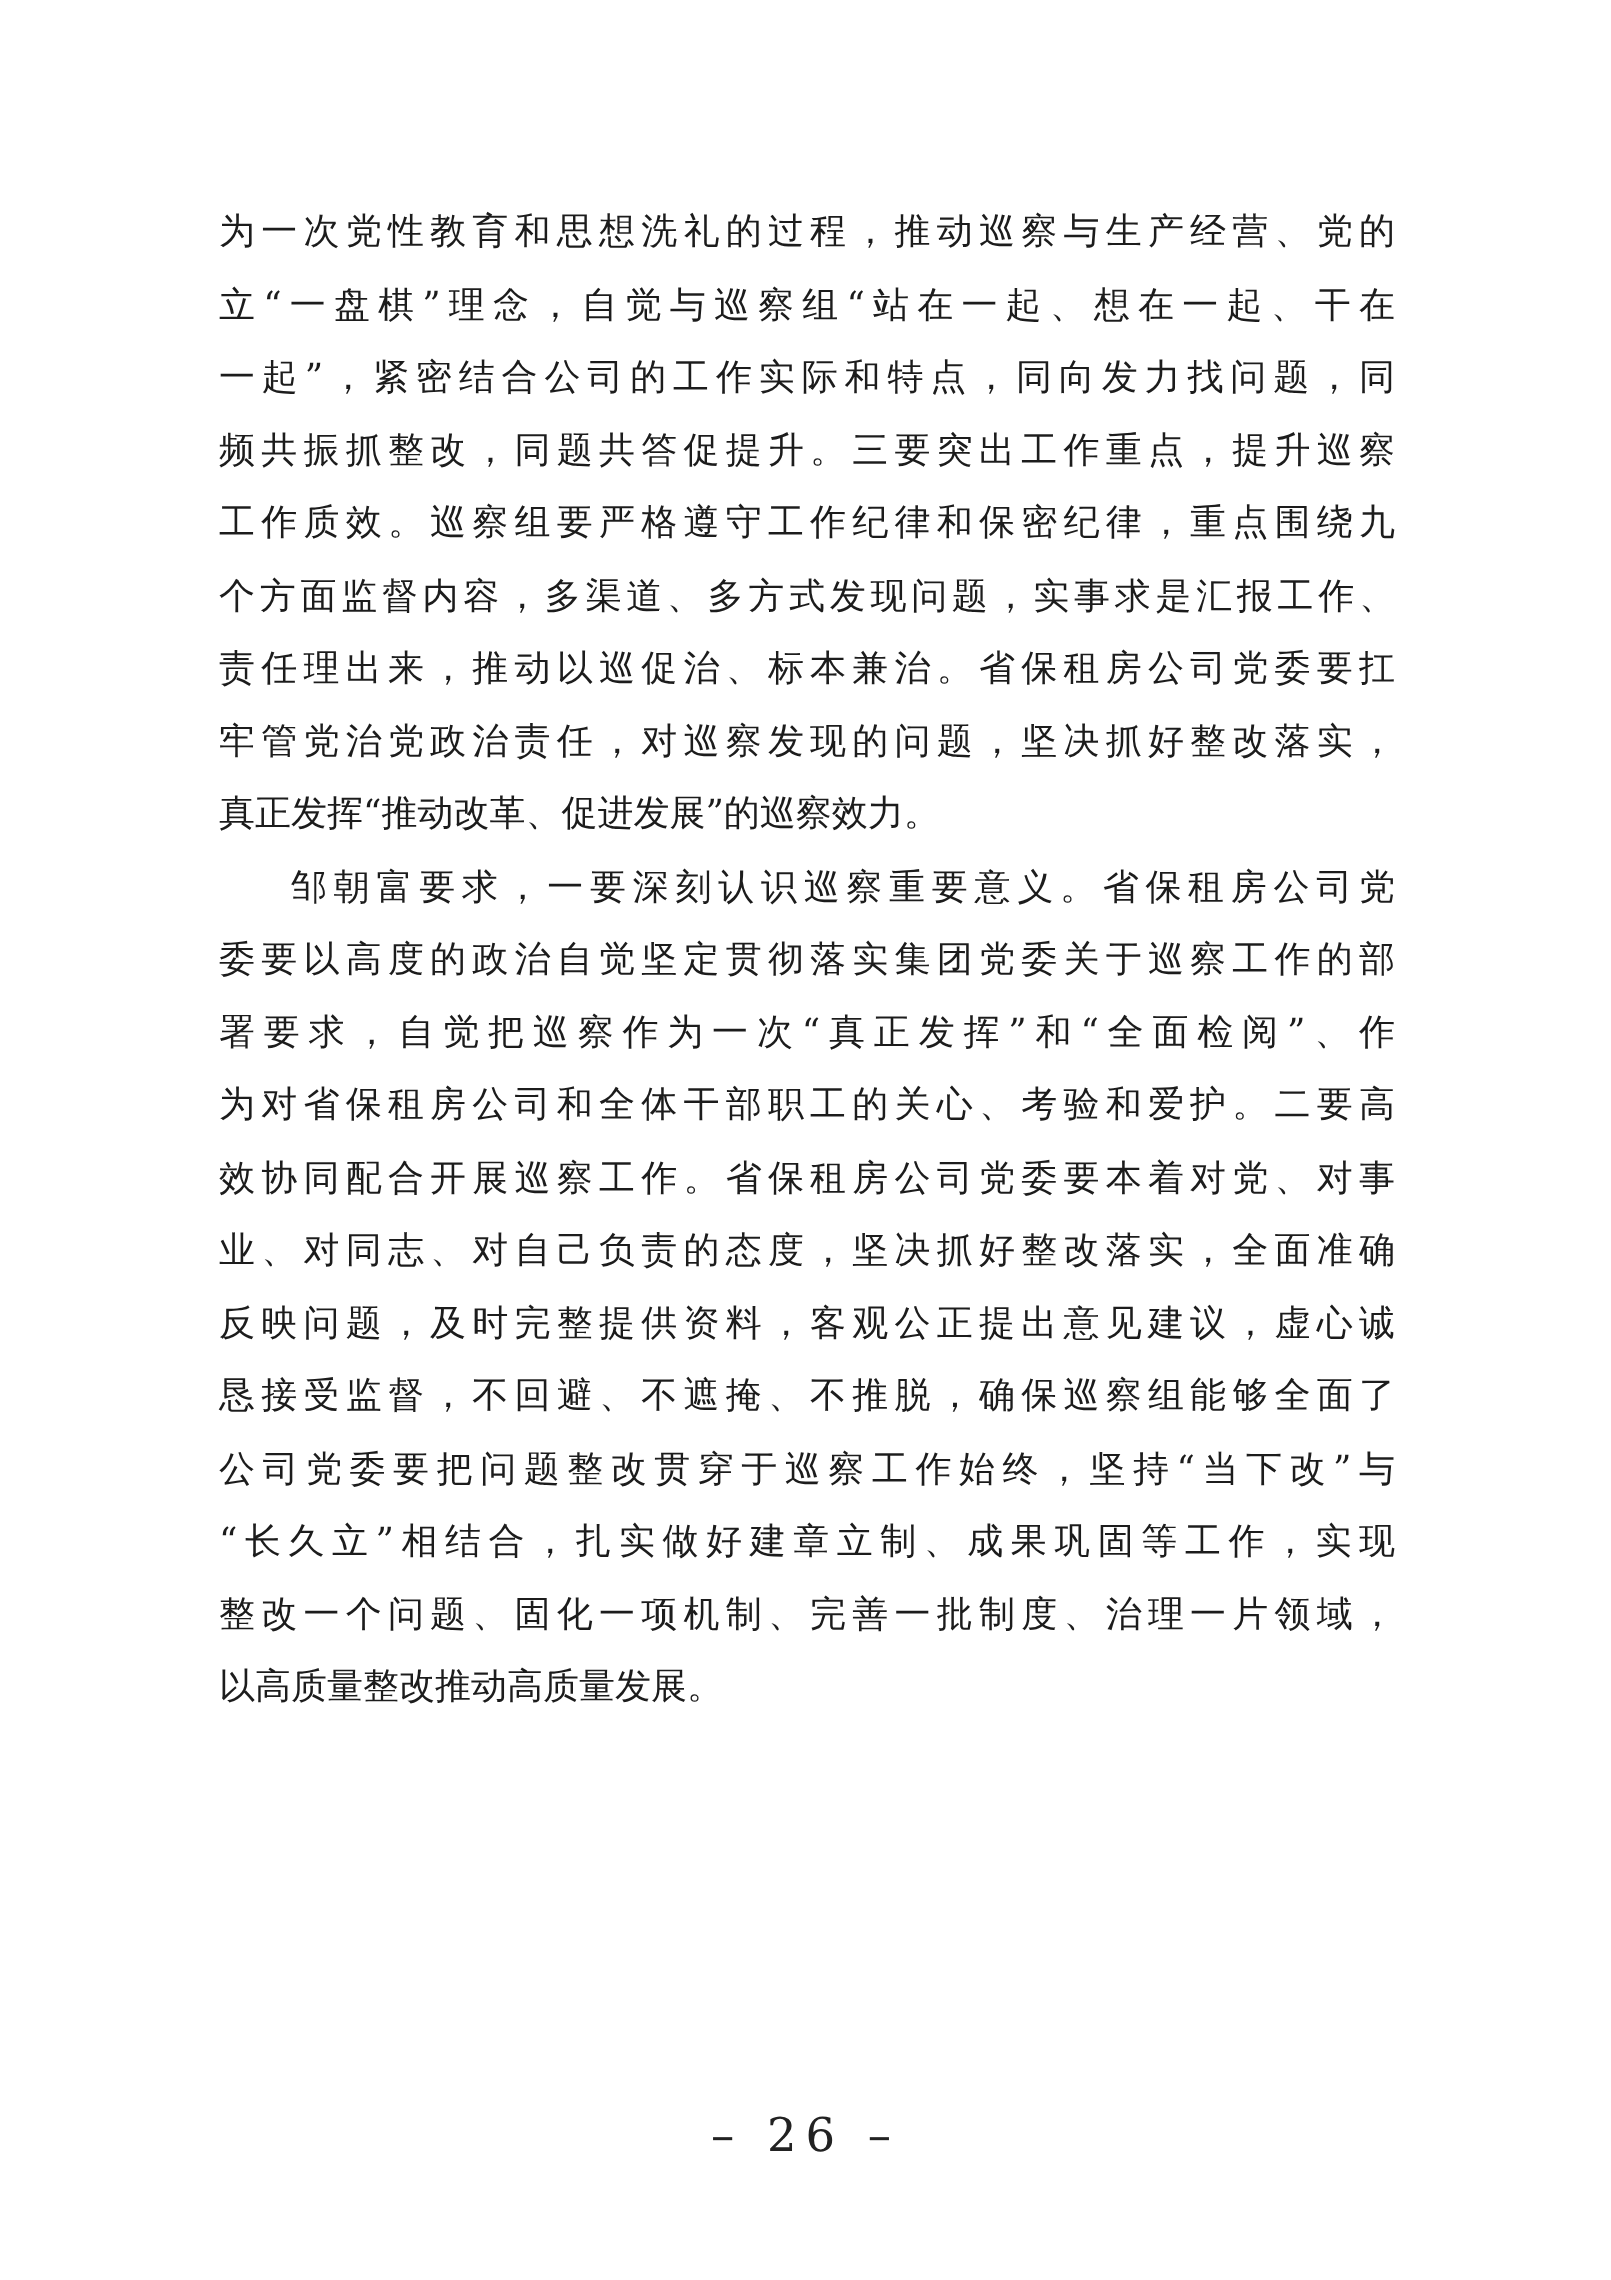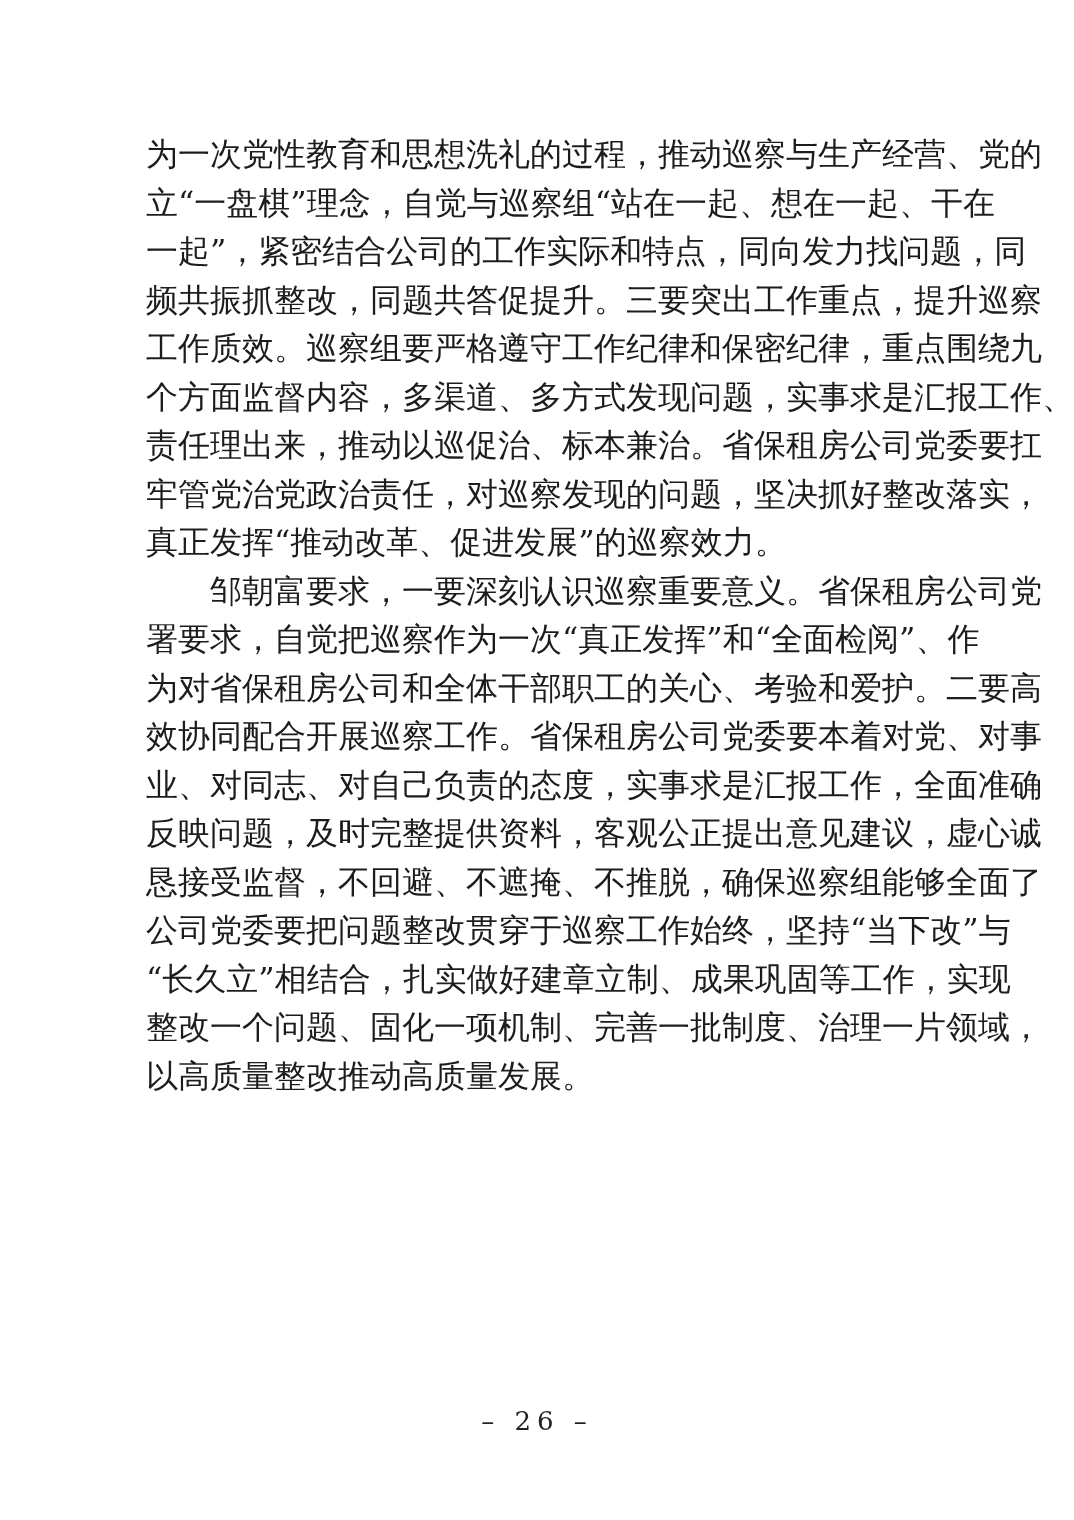--- a/index.html
+++ b/index.html
@@ -14,21 +14,21 @@
     background: #ffffff;
     overflow: hidden;
     font-family: "DejaVu Serif", "Liberation Serif", serif;
     color: #1c1c1c;
   }
   .doc-body {
     position: absolute;
     left: 146px;
     top: 130px;
     width: 784px;
-    font-size: 32px;
+    font-size: 24px;
     line-height: 48.5px;
   }
   .para {
     margin: 0;
     padding: 0;
   }
   .line {
     text-align: justify;
     text-align-last: justify;
     text-justify: inter-character;
@@ -39,21 +39,21 @@
   }
   .line.indented {
     text-indent: 2em;
   }
   .page-number {
     position: absolute;
     left: 0;
     top: 1406px;
     width: 100%;
     text-align: center;
-    font-size: 26px;
+    font-size: 31px;
     letter-spacing: 6px;
     color: #222222;
   }
 </style>
 </head>
 <body>
 
 <div class="page">
   <div class="doc-body" id="doc-body">
       <div class="para">
@@ -62,24 +62,25 @@
         <div class="line">一起”，紧密结合公司的工作实际和特点，同向发力找问题，同</div>
         <div class="line">频共振抓整改，同题共答促提升。三要突出工作重点，提升巡察</div>
         <div class="line">工作质效。巡察组要严格遵守工作纪律和保密纪律，重点围绕九</div>
         <div class="line">个方面监督内容，多渠道、多方式发现问题，实事求是汇报工作、</div>
         <div class="line">责任理出来，推动以巡促治、标本兼治。省保租房公司党委要扛</div>
         <div class="line">牢管党治党政治责任，对巡察发现的问题，坚决抓好整改落实，</div>
         <div class="line last">真正发挥“推动改革、促进发展”的巡察效力。</div>
       </div>
       <div class="para">
         <div class="line indented">邹朝富要求，一要深刻认识巡察重要意义。省保租房公司党</div>
+        <div class="line">委要以高度的政治自觉坚定贯彻落实集团党委关于巡察工作的部</div>
         <div class="line">署要求，自觉把巡察作为一次“真正发挥”和“全面检阅”、作</div>
         <div class="line">为对省保租房公司和全体干部职工的关心、考验和爱护。二要高</div>
         <div class="line">效协同配合开展巡察工作。省保租房公司党委要本着对党、对事</div>
-        <div class="line">业、对同志、对自己负责的态度，实事求是汇报工作，全面准确</div>
+        <div class="line">业、对同志、对自己负责的态度，坚决抓好整改落实，全面准确</div>
         <div class="line">反映问题，及时完整提供资料，客观公正提出意见建议，虚心诚</div>
         <div class="line">恳接受监督，不回避、不遮掩、不推脱，确保巡察组能够全面了</div>
         <div class="line">公司党委要把问题整改贯穿于巡察工作始终，坚持“当下改”与</div>
         <div class="line">“长久立”相结合，扎实做好建章立制、成果巩固等工作，实现</div>
         <div class="line">整改一个问题、固化一项机制、完善一批制度、治理一片领域，</div>
         <div class="line last">以高质量整改推动高质量发展。</div>
       </div>
     </div>
   <div class="page-number">– 26 –</div>
 </div>

